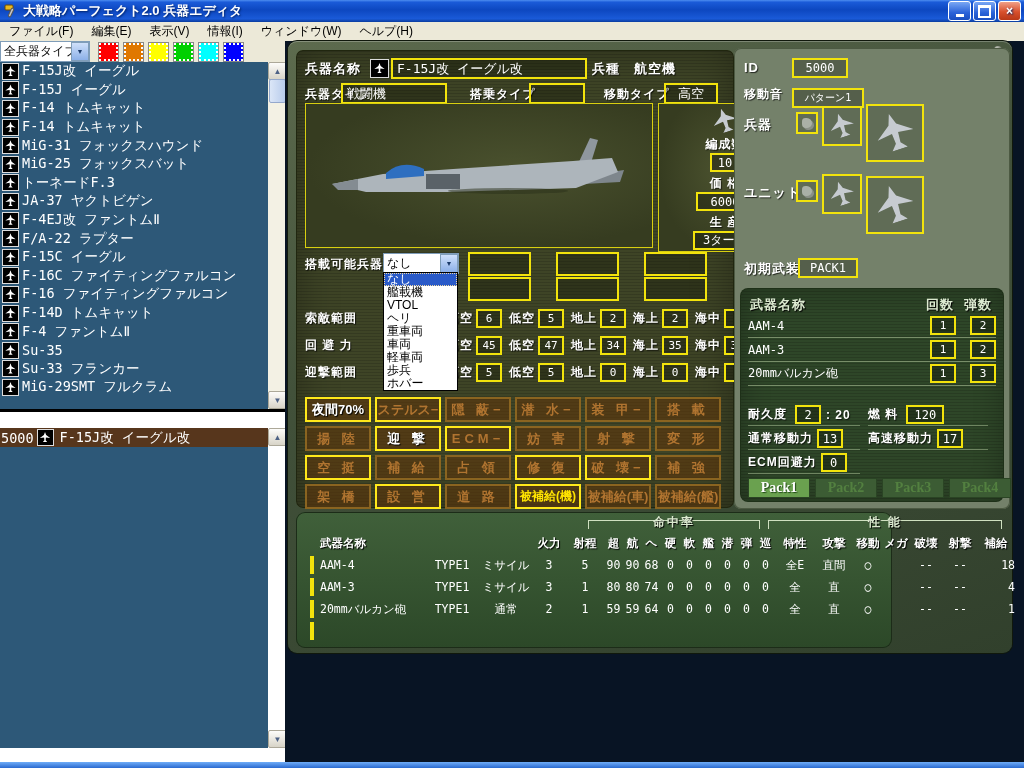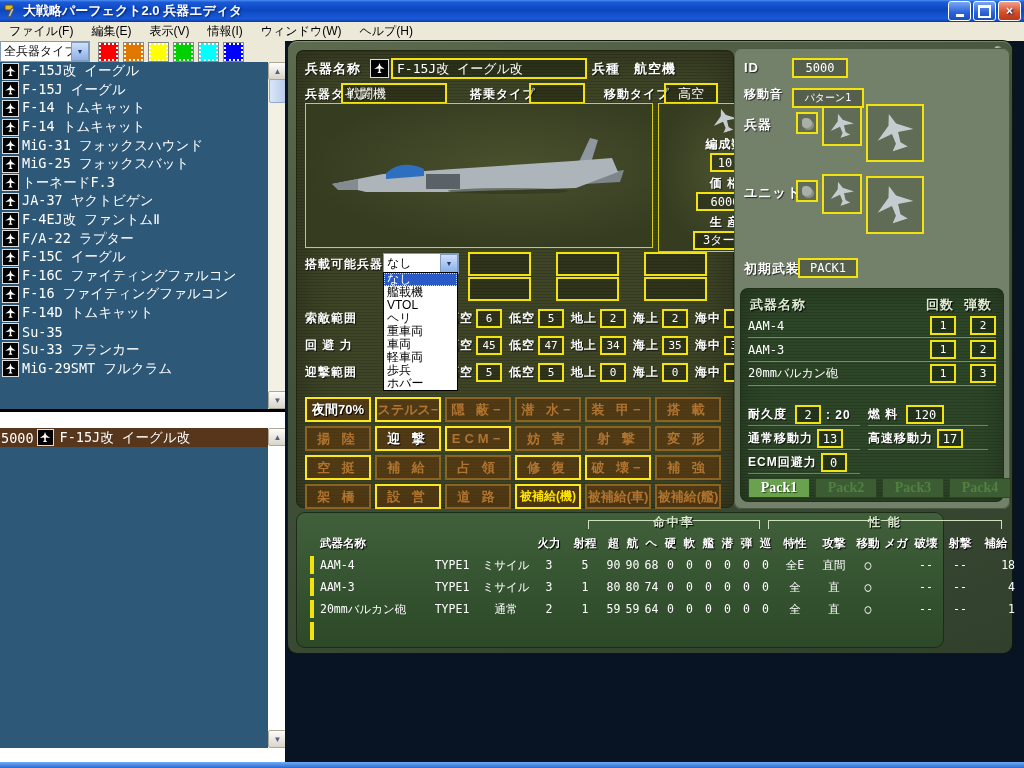--- a/index.html
+++ b/index.html
@@ -75,21 +75,21 @@
     text-shadow:1px 1px 1px rgba(0,0,0,.7);white-space:nowrap;}
   .lbl.sm{font-size:12px;}
   .ybox{border:2px solid #f2e30c;background:rgba(12,16,4,.30);color:#fff;display:flex;
     align-items:center;justify-content:center;
     font-family:"DejaVu Sans Mono",monospace;font-size:12px;white-space:nowrap;}
 
   .panelA{position:absolute;left:8px;top:9px;width:438px;height:458px;border-radius:7px;
     background-color:#3e4426;box-shadow:inset 0 0 0 1px #20260f, inset 0 0 40px rgba(0,0,0,.35);}
   .panelR{position:absolute;left:446px;top:7px;width:276px;height:461px;border-radius:7px;
     background-color:#74816a;box-shadow:inset 0 0 0 1px #4c5942;}
-  .panelB{position:absolute;left:8px;top:471px;width:648px;height:136px;border-radius:9px;
+  .panelB{position:absolute;left:8px;top:471px;width:596px;height:136px;border-radius:9px;
     background:linear-gradient(180deg,#40603a,#2c4828);box-shadow:inset 0 0 0 1px #1c2c18;}
 
   
   .imgbox{position:absolute;border:1px solid #d8cf10;background:
      radial-gradient(ellipse at 60% 45%,#4a512e 0%,#363c20 70%);}
   .ddlist{position:absolute;background:#fff;border:1px solid #000;z-index:100;
     font-size:12px;color:#000;}
   .dd-item{height:13px;line-height:13px;padding-left:3px;white-space:nowrap;}
   .dd-item.sel{background:#2a5ac8;color:#fff;outline:1px dotted #f0d8a0;outline-offset:-1px;}
   .stat-row{position:absolute;display:flex;align-items:center;height:20px;}
@@ -271,20 +271,26 @@
           <span class="plane-box">
             <span class="jet"></span>
           </span>
           <span>F-16 ファイティングファルコン</span>
         </div>
         <div class="list-item">
           <span class="plane-box">
             <span class="jet"></span>
           </span>
           <span>F-14D トムキャット</span>
+        </div>
+        <div class="list-item">
+          <span class="plane-box">
+            <span class="jet"></span>
+          </span>
+          <span>F-4 ファントムⅡ</span>
         </div>
         <div class="list-item">
           <span class="plane-box">
             <span class="jet"></span>
           </span>
           <span>Su-35</span>
         </div>
         <div class="list-item">
           <span class="plane-box">
             <span class="jet"></span>

